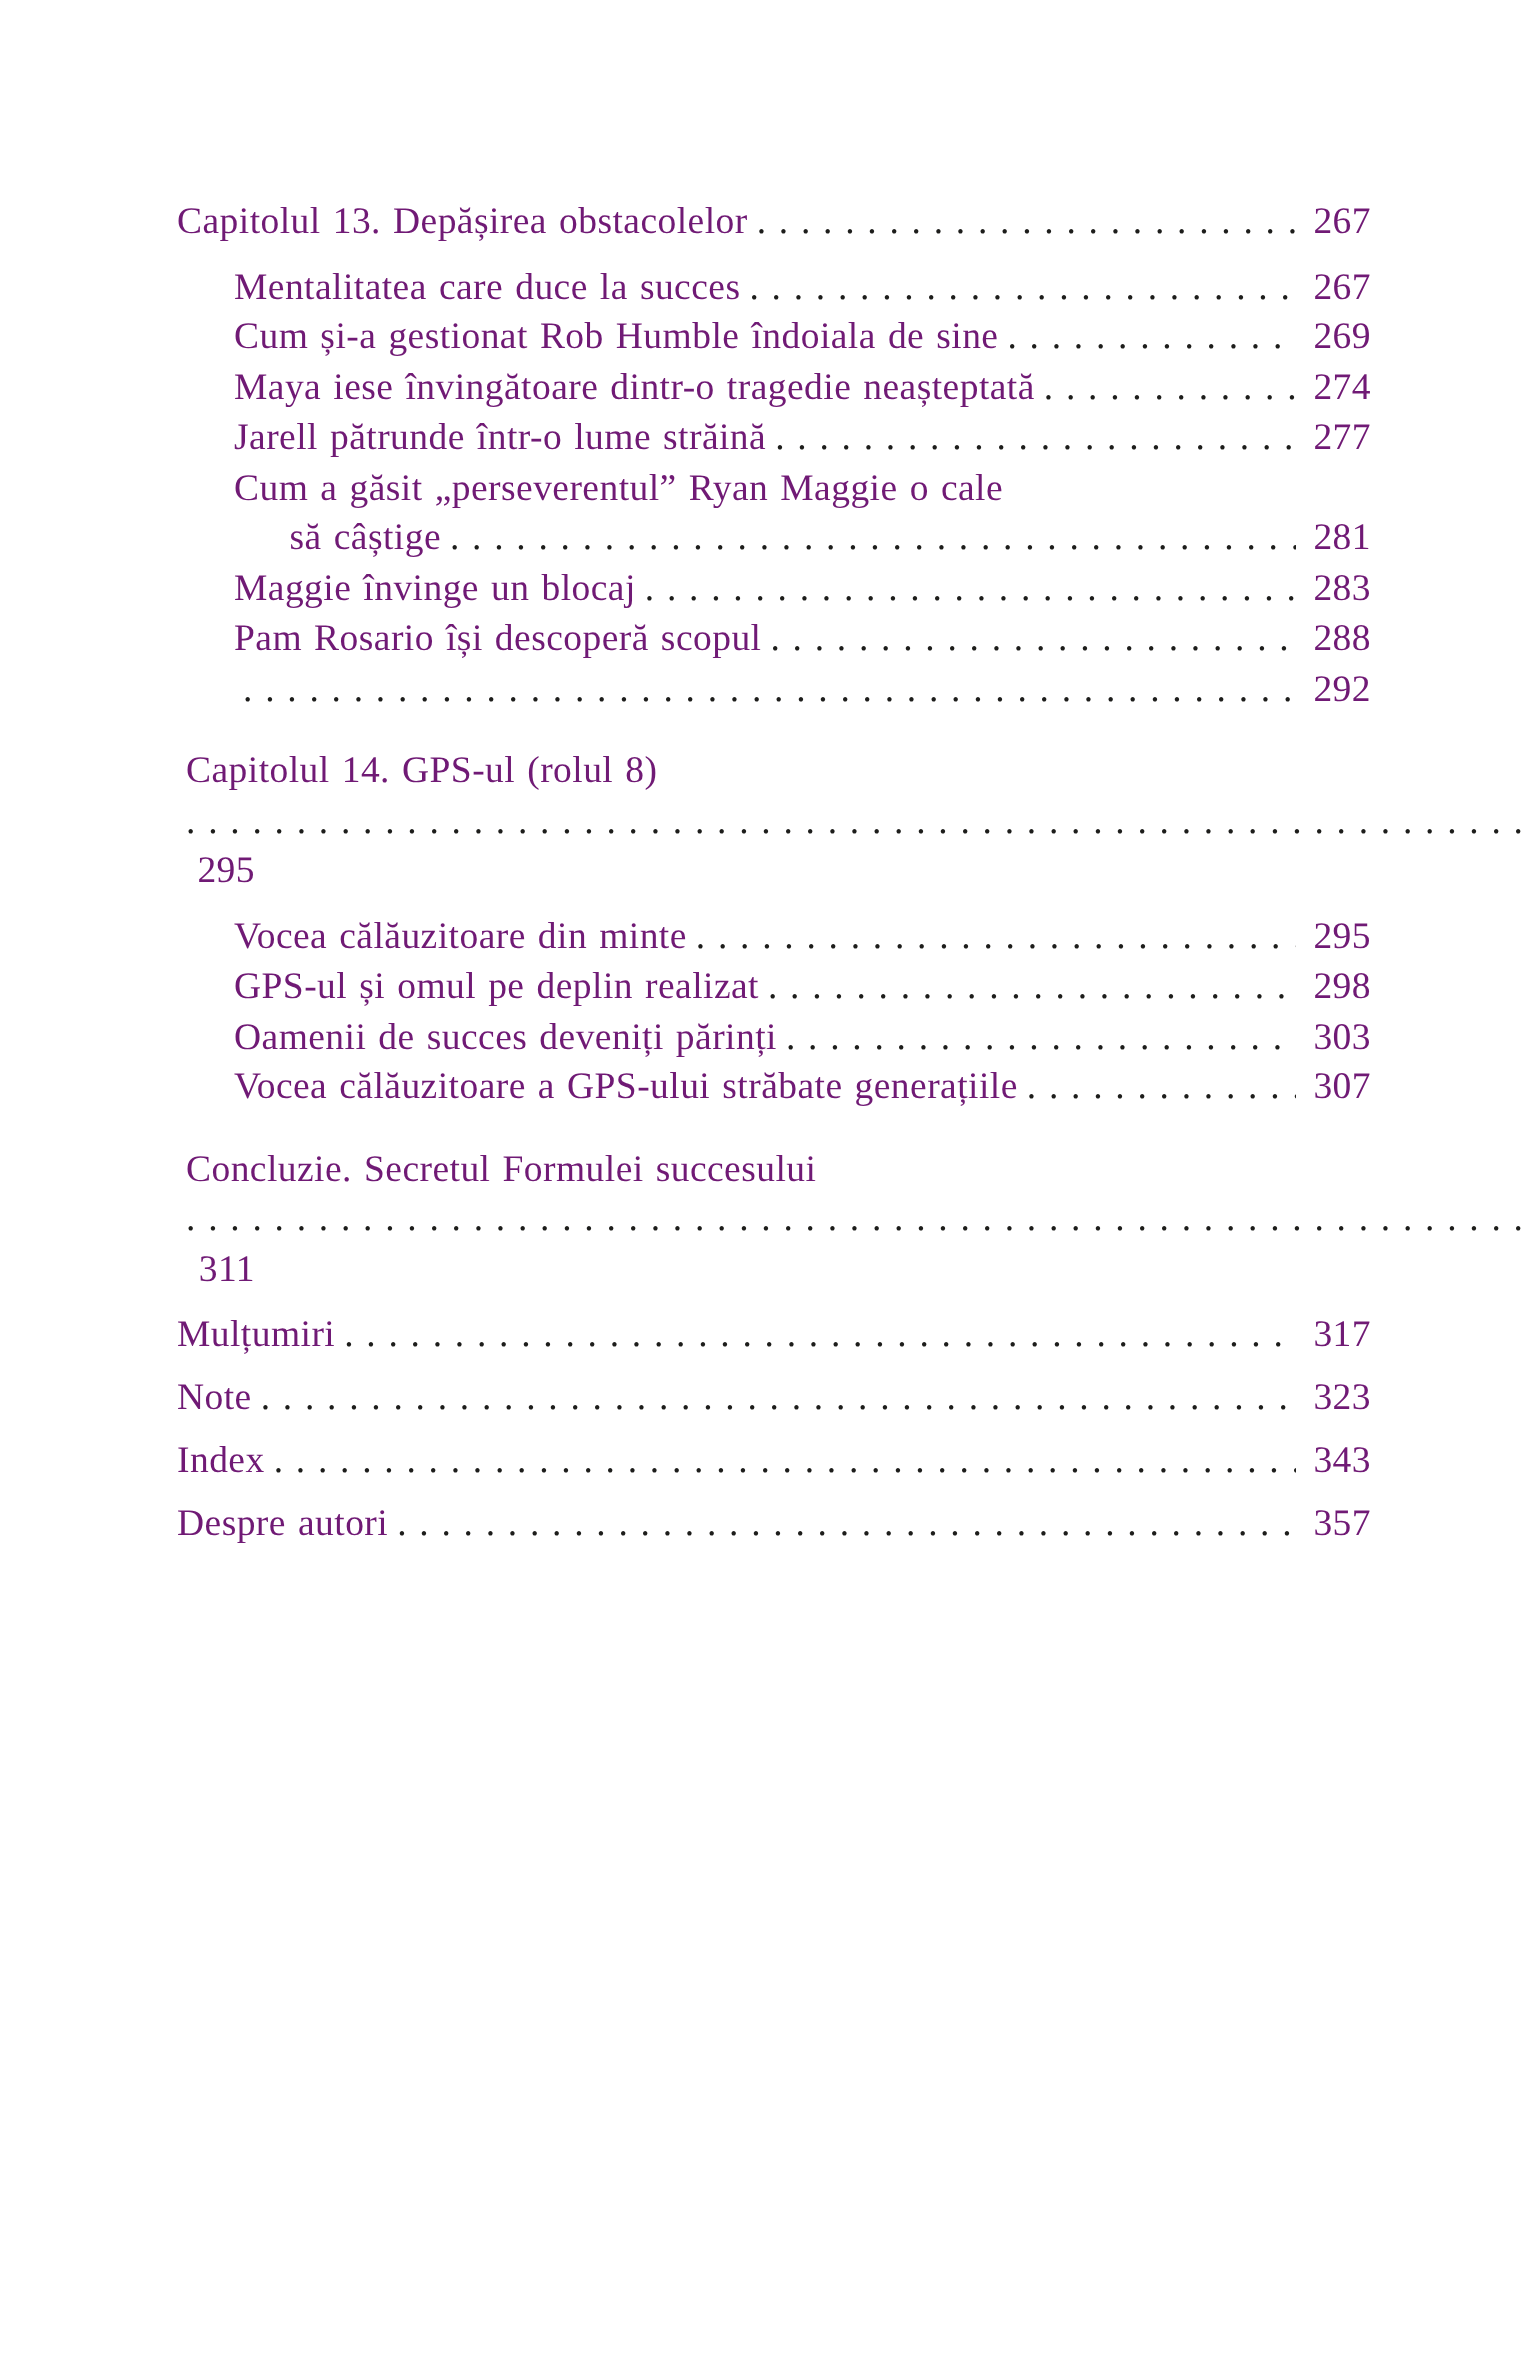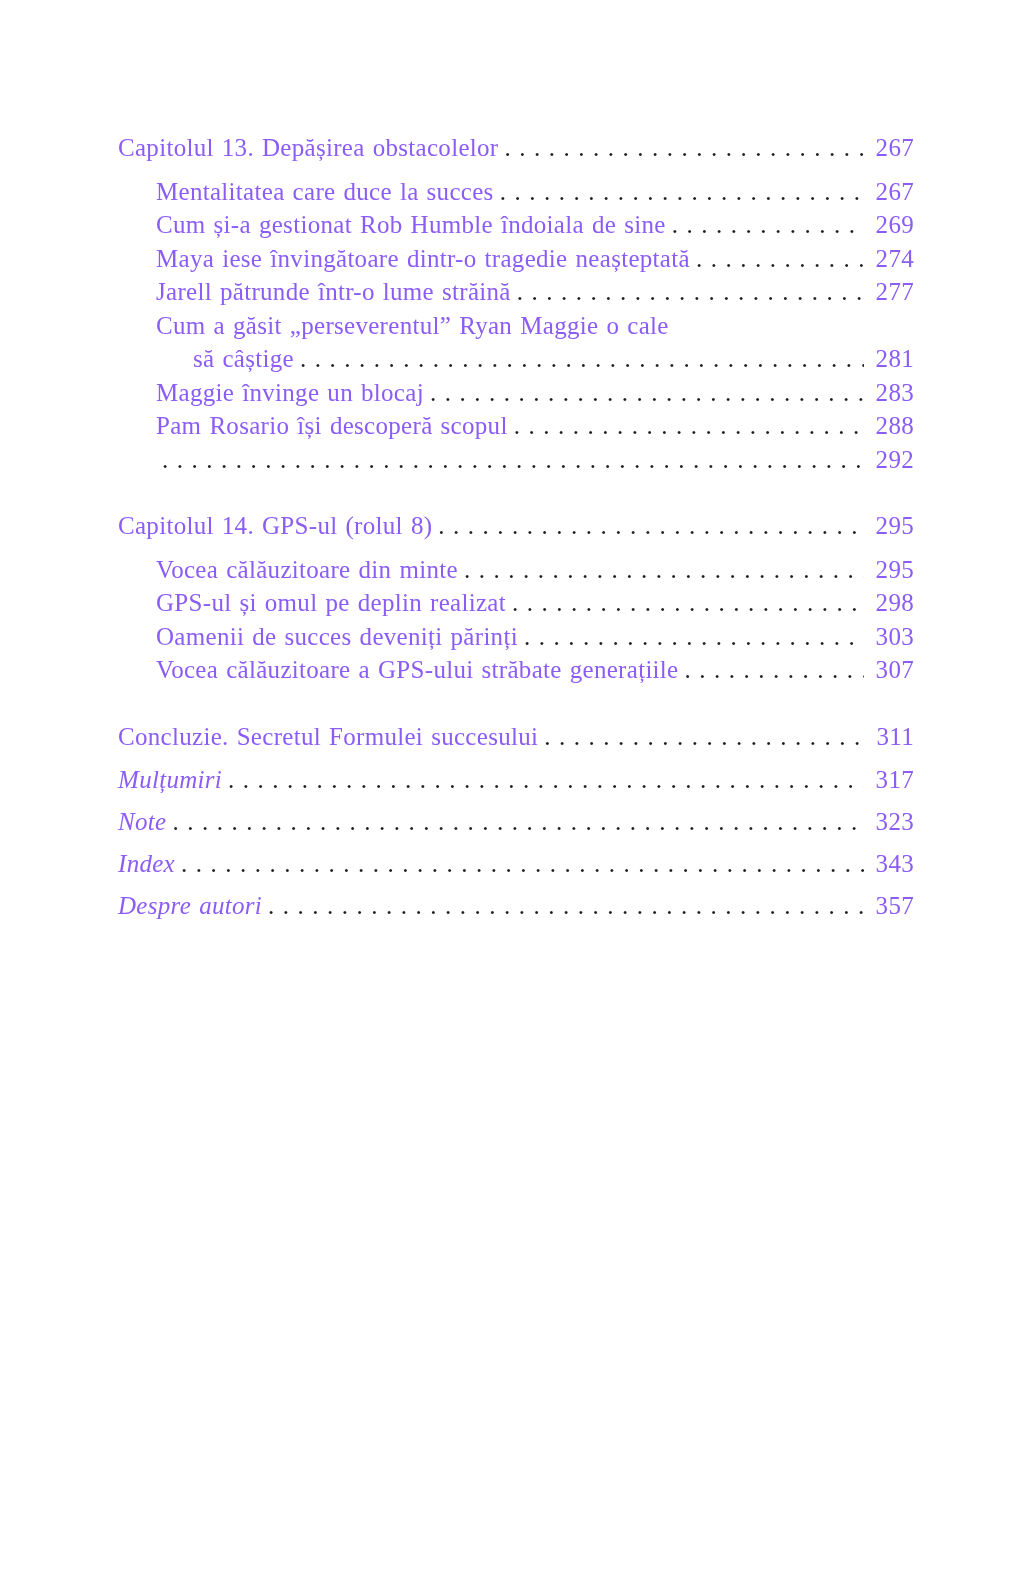--- a/index.html
+++ b/index.html
@@ -50,32 +50,32 @@
     min-width: 46px;
     text-align: right;
   }
   
   .level-sub  .title-wrap, .level-sub  { padding-left: 0; }
   .row.level-sub  { padding-left: 38px; }
   .row.level-sub2 { padding-left: 75px; }
   
   .row.level-chapter { margin-bottom: 10px; }
   
-  .row.gap-small { margin-top: 33px; }
+  .row.gap-small { margin-top: 21px; flex-direction: column; }
   .row.gap-large { margin-top: 34px; }
   
   .row.level-back { margin-top: 8px; line-height: 34px; }
-  .row.level-back .title { font-style: italic; }
+  .row.level-back .title { }
   
   .row.no-page .dots::after { content: ""; }
 </style>
 </head>
 <body>
 
-<div class="page" style="background: rgb(255, 255, 255); color: #8b5cf6;">
+<div class="page" style="background: rgb(255, 255, 255); color: #701a75;">
   <div class="toc">
       <div class="row level-chapter">
     <span class="title">Capitolul 13. Depășirea obstacolelor</span>
     <span class="dots"></span>
     <span class="page-num">267</span>
   </div>
       <div class="row level-sub">
     <span class="title">Mentalitatea care duce la succes</span>
     <span class="dots"></span>
     <span class="page-num">267</span>

